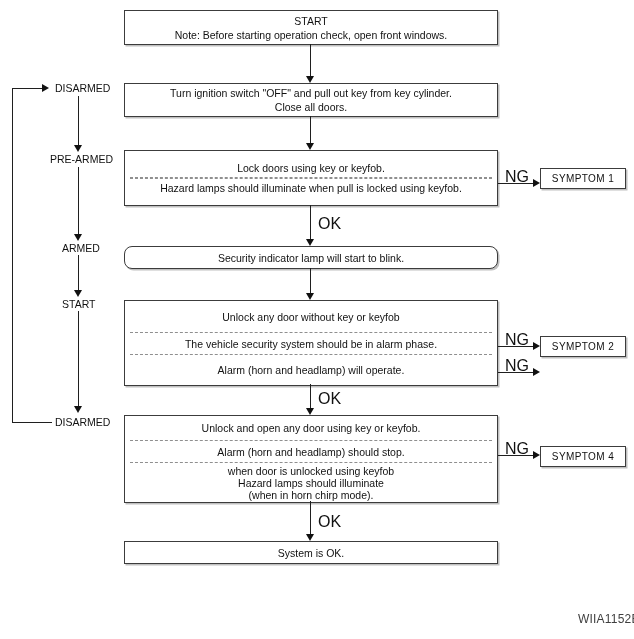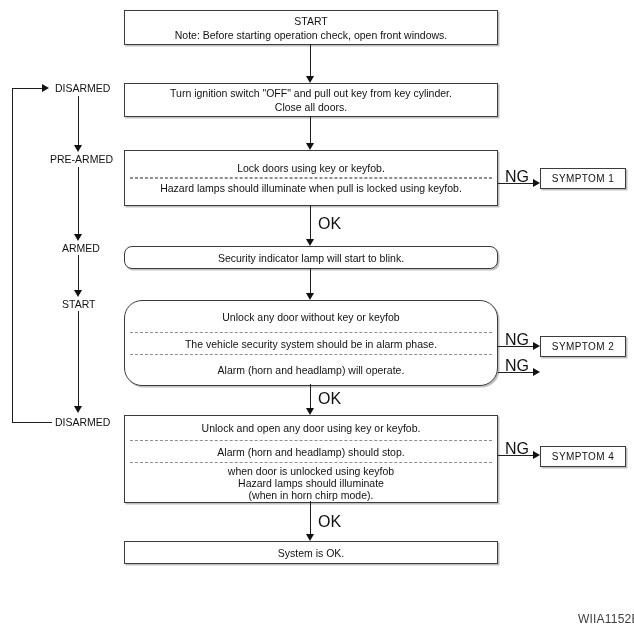--- a/index.html
+++ b/index.html
@@ -90,21 +90,21 @@
   <div class="flabel" style="left:318px;top:215px;">OK</div>
   <div class="arrow-down" style="left:306px;top:239px;"></div>
 
   <div class="box" style="top:246px;height:21px;border-radius:8px;">
     <div>Security indicator lamp will start to blink.</div>
   </div>
 
   <div class="vline" style="left:310px;top:268px;height:25px;"></div>
   <div class="arrow-down" style="left:306px;top:293px;"></div>
 
-  <div class="box" style="top:300px;height:84px;border-radius:18px;">
+  <div class="box" style="top:300px;height:84px;">
     <div class="row" style="height:31px;">Unlock any door without key or keyfob</div>
     <div class="sep"></div>
     <div class="row" style="height:21px;">The vehicle security system should be in alarm phase.</div>
     <div class="sep"></div>
     <div class="row" style="height:30px;">Alarm (horn and headlamp) will operate.</div>
   </div>
 
   <div class="flabel" style="left:505px;top:331px;">NG</div>
   <div class="hline" style="left:498px;top:346px;width:35px;"></div>
   <div class="arrow-right" style="left:533px;top:342px;"></div>

